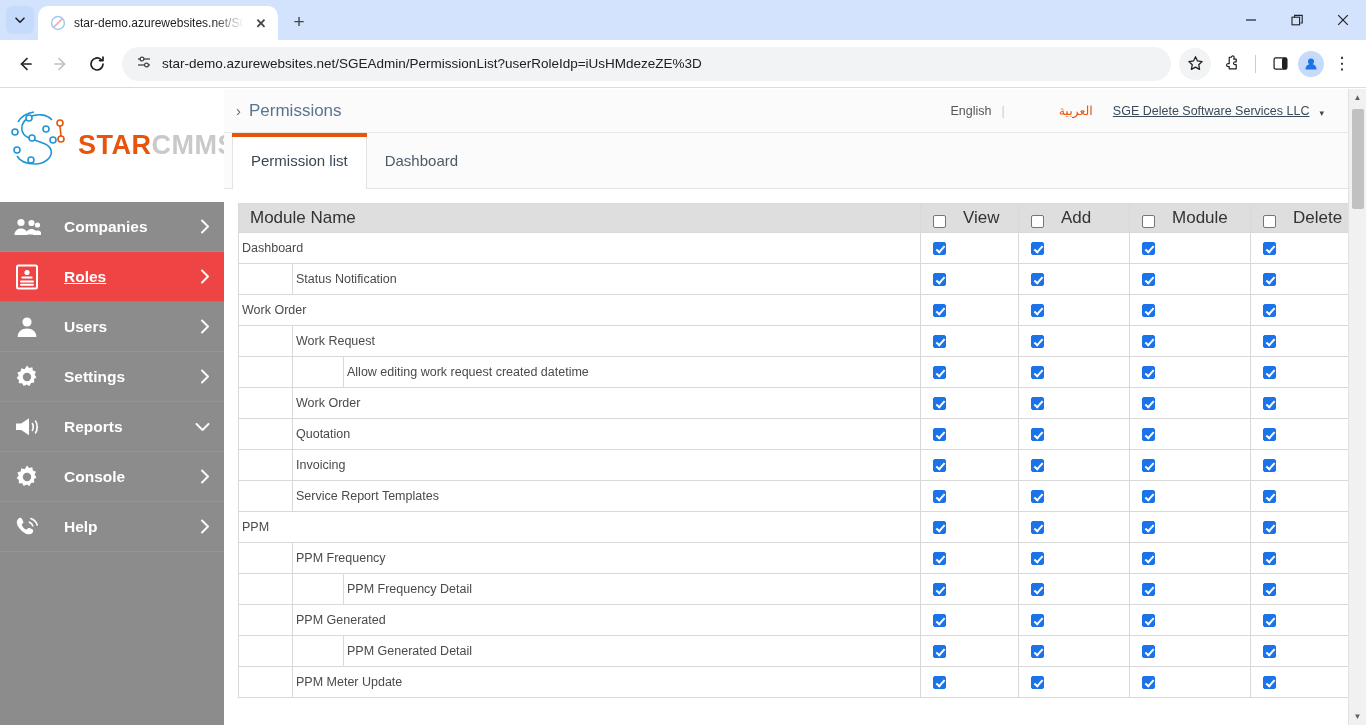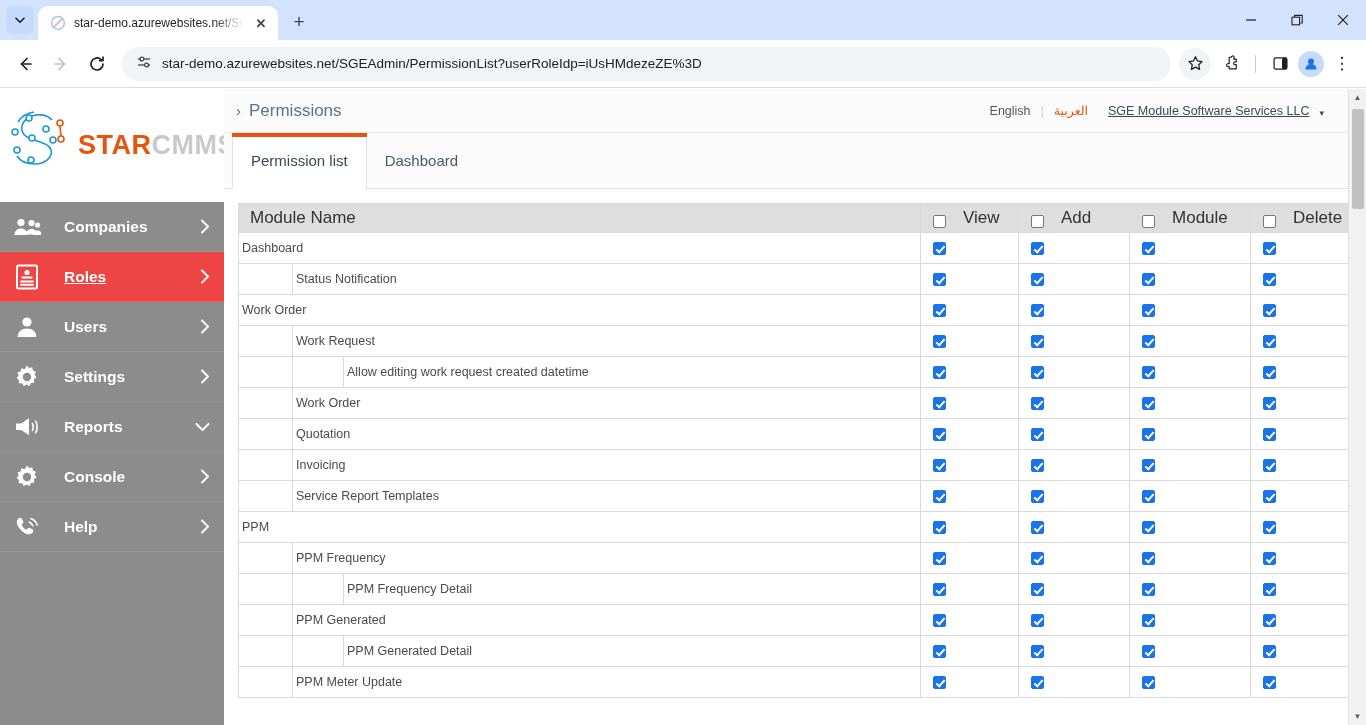--- a/index.html
+++ b/index.html
@@ -128,21 +128,21 @@
   }
   .breadcrumb { display: flex; align-items: center; gap: 8px; }
   .crumb-caret { color: #5a6b7c; font-size: 15px; }
   .crumb-text { font-size: 17px; color: #5a7490; }
   .topbar-right {
     margin-left: auto; display: flex; align-items: flex-end; gap: 10px;
     font-size: 12.5px;
   }
   .lang-en { color: #555; }
   .lang-div { color: #ccc; }
-  .lang-ar { color: #e8540c; }
+  .lang-ar { color: #e8540c; margin-left: 44px; }
   .org-name {
     color: #3b4a59; text-decoration: underline; margin-left: 10px; font-size: 12.5px;
   }
   .org-caret { color: #3b4a59; font-size: 9px; }
 
   .tabbar {
     height: 56px; background: #fbfbfb;
     display: flex; align-items: stretch; padding-left: 8px;
     border-bottom: 1px solid #e3e3e3;
   }
@@ -466,21 +466,21 @@
 
       <div class="topbar">
         <div class="breadcrumb">
           <span class="crumb-caret">›</span>
           <span class="crumb-text">Permissions</span>
         </div>
         <div class="topbar-right">
           <span class="lang-en">English</span>
           <span class="lang-div">|</span>
           <span class="lang-ar">العربية</span>
-          <span class="org-name">SGE Module Software Services LLC</span>
+          <span class="org-name">SGE Delete Software Services LLC</span>
           <span class="org-caret">▾</span>
         </div>
       </div>
 
       <div class="tabbar">
         <div class="ptab active">
           <span>Permission list</span>
         </div>
         <div class="ptab">
           <span>Dashboard</span>

